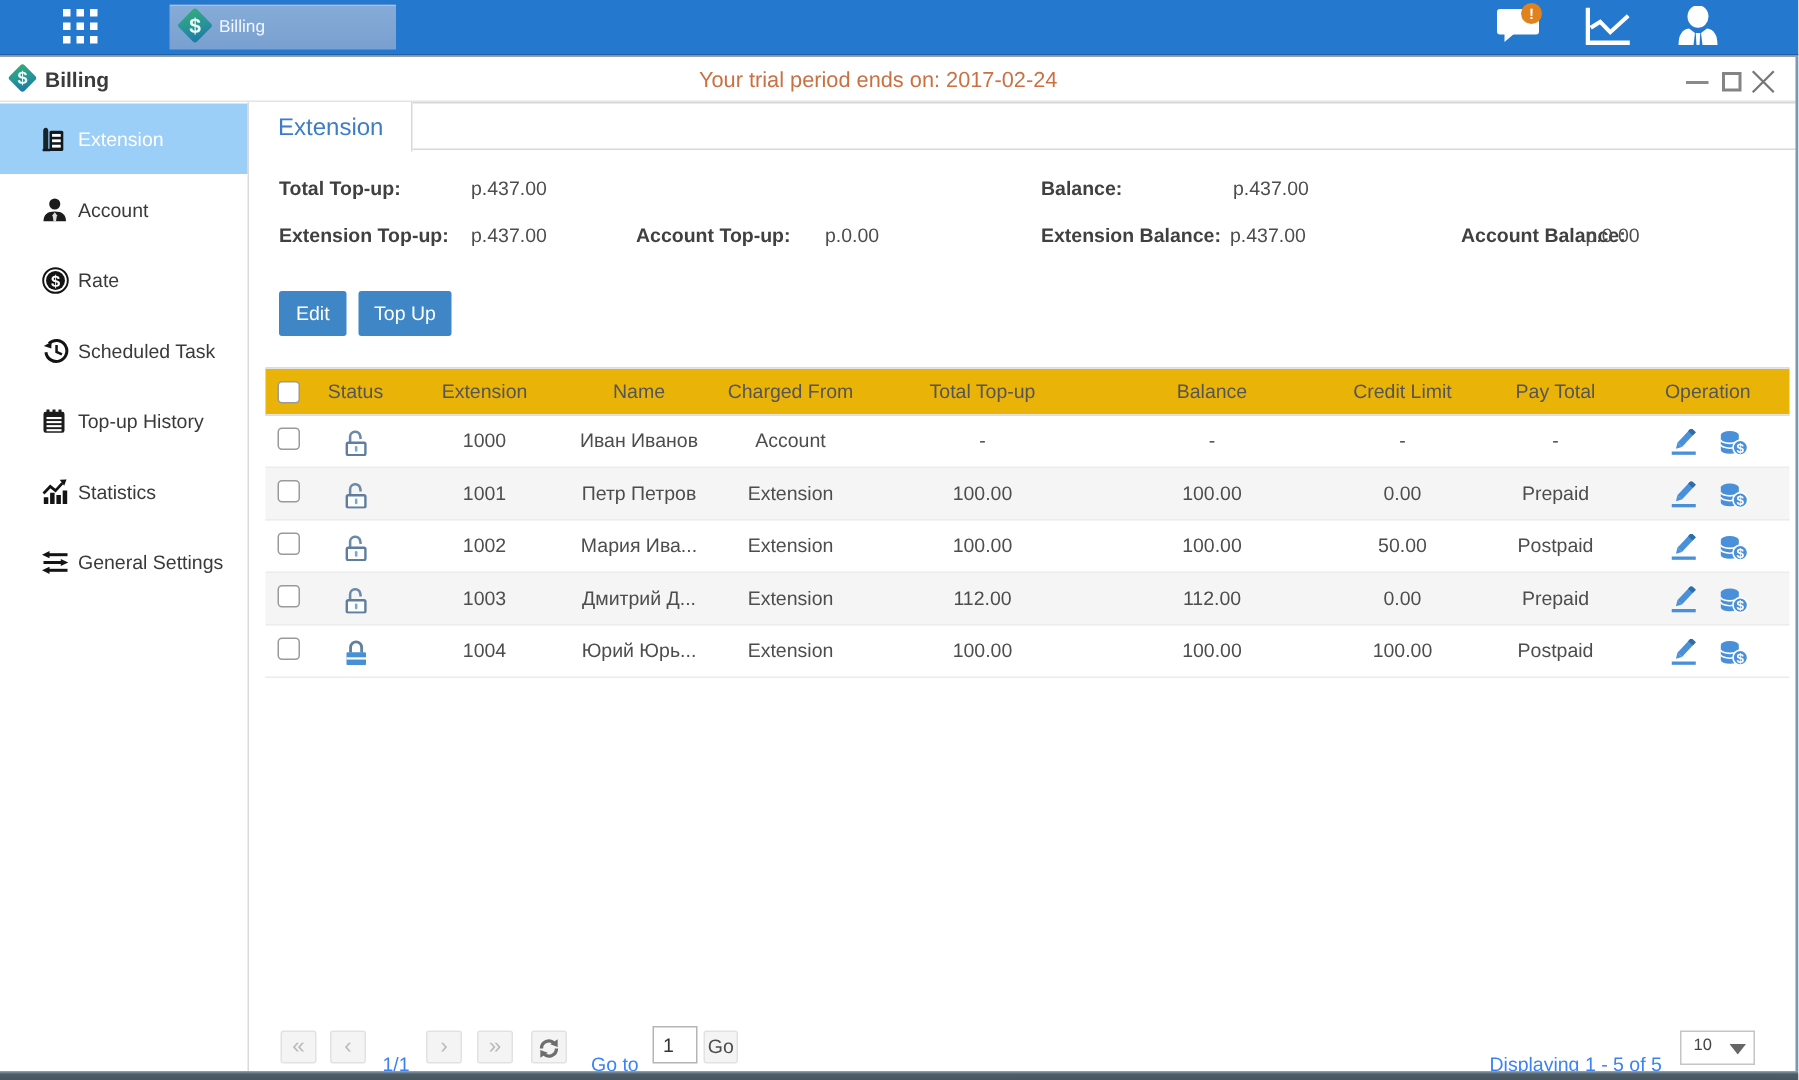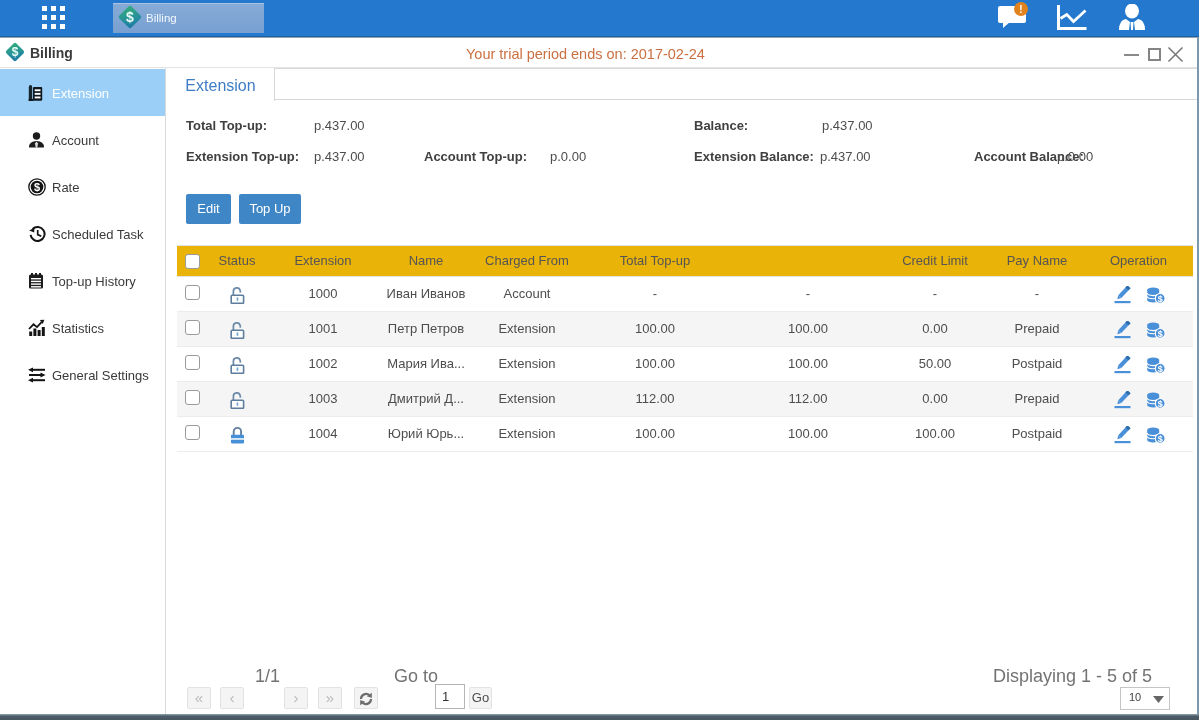--- a/index.html
+++ b/index.html
@@ -55,21 +55,21 @@
 #tbl .hcell { position:absolute; top:0; height:32px; line-height:30px; text-align:center; font-size:13px; color:#555; }
 .trow { position:absolute; left:0; width:1016px; height:35px; border-bottom:1px solid #ececec; }
 .trow.alt { background:#f5f5f5; }
 .tcell { position:absolute; top:0; height:34px; line-height:34px; text-align:center; font-size:13px; color:#4d4d4d; }
 .ckbox { position:absolute; left:8px; top:9px; width:15px; height:15px; border:1px solid #9a9a9a; border-radius:3px; background:#fff; }
 #tbl .ckbox { top:8px; }
 
 
 #pgbar { left:167px; top:670px; width:1018px; height:45px; background:#fff; }
 .pbtn { position:absolute; top:687px; width:24px; height:22px; background:#f4f4f4; border:1px solid #e2e2e2; color:#b9b9b9; text-align:center; line-height:20px; font-size:15px; border-radius:2px; }
-.ptxt { position:absolute; top:666px; font-size:18px; color:#737373; }
+.ptxt { position:absolute; top:702px; font-size:13px; color:#3b82f6; }
 </style>
 </head>
 <body>
 
 <div id="topbar" class="abs"></div>
 <div id="grid9" class="abs">
   <i style="left:0;top:0"></i>
     <i style="left:9px;top:0"></i>
     <i style="left:18px;top:0"></i>
   <i style="left:0;top:9px"></i>
@@ -218,22 +218,23 @@
 <div class="btn" style="left:239px;width:62px">Top Up</div>
 
 <div id="tbl" class="abs">
   <div class="hdr">
     <div class="ckbox"></div>
     <div class="hcell" style="left:31px;width:58px">Status</div>
     <div class="hcell" style="left:89px;width:114px">Extension</div>
     <div class="hcell" style="left:203px;width:92px">Name</div>
     <div class="hcell" style="left:405px;width:146px">Total Top-up</div>
     <div class="hcell" style="left:295px;width:110px">Charged From</div>
+    <div class="hcell" style="left:551px;width:160px">Balance</div>
     <div class="hcell" style="left:711px;width:94px">Credit Limit</div>
-    <div class="hcell" style="left:805px;width:110px">Pay Name</div>
+    <div class="hcell" style="left:805px;width:110px">Pay Total</div>
     <div class="hcell" style="left:915px;width:93px">Operation</div>
   </div>
 <div class="trow" style="top:32px">
       <div class="ckbox"></div>
       <div class="tcell" style="left:31px;width:58px;padding-top:8px;line-height:0"><svg width="15" height="19" viewBox="0 0 15 19">
           <path d="M3.4 10.2 L3.4 6.3 A3.4 3.4 0 0 1 10.1 5.4 L10.5 7.7" fill="none" stroke="#6b89a8" stroke-width="1.7"></path>
           <rect x="1.2" y="10.2" width="12.4" height="8.2" rx="1" fill="#fdfefe" stroke="#5f7d9c" stroke-width="1.6"></rect>
           <rect x="6.6" y="12.3" width="1.7" height="3.8" rx="0.8" fill="#7aa8d0"></rect>
         </svg></div>
       <div class="tcell" style="left:89px;width:114px">1000</div>

